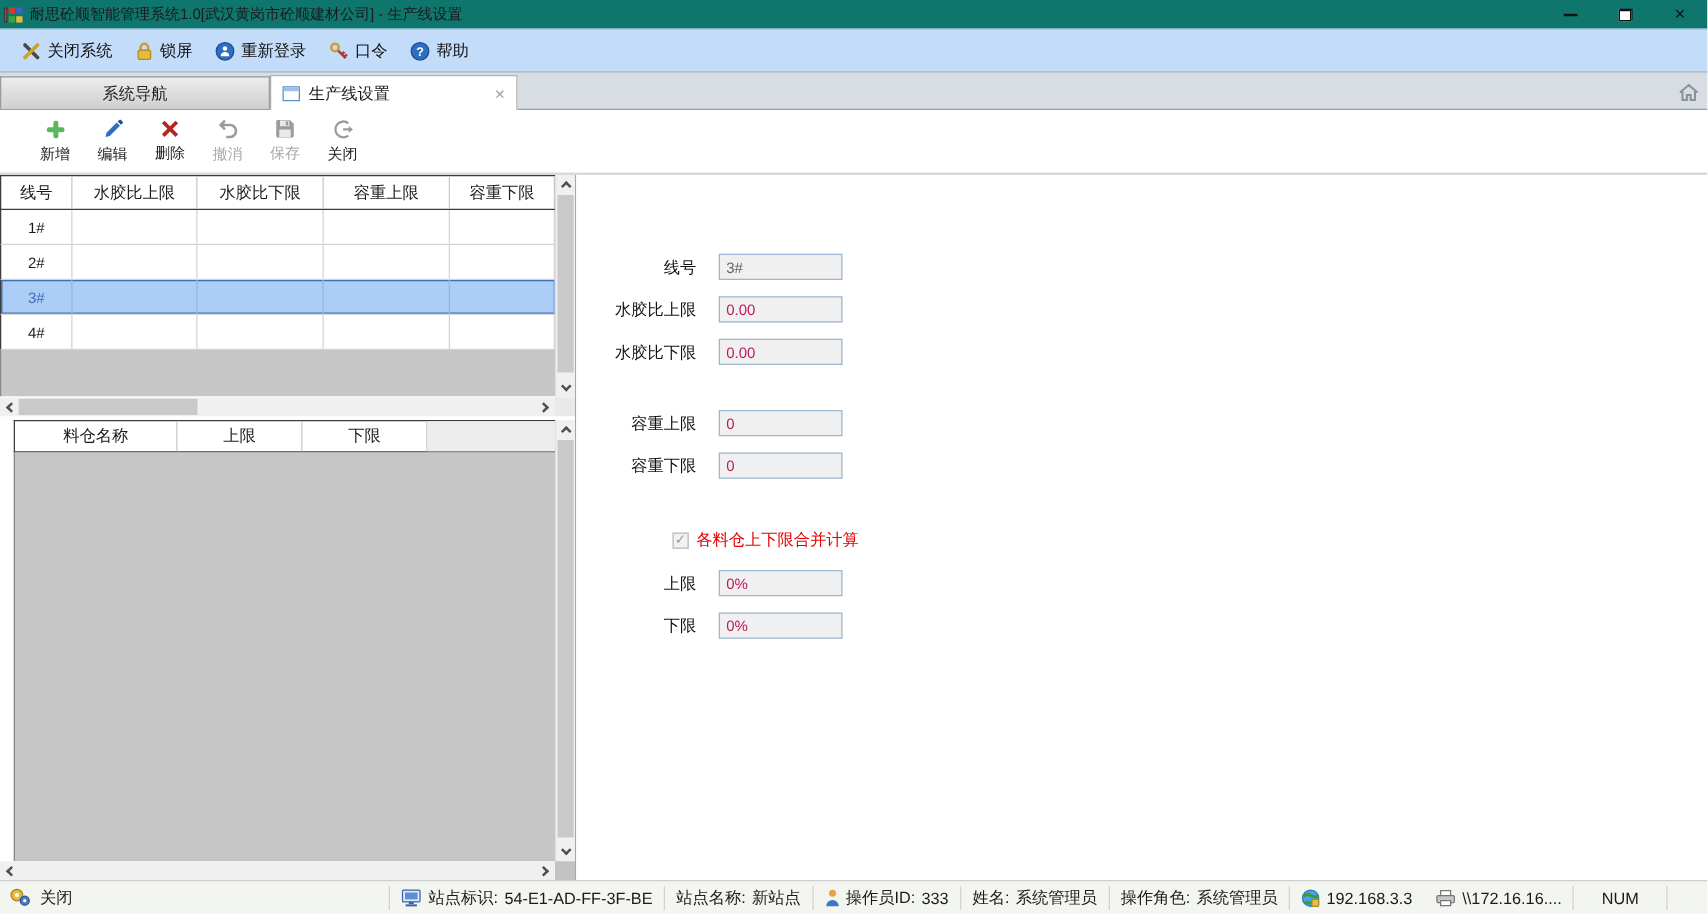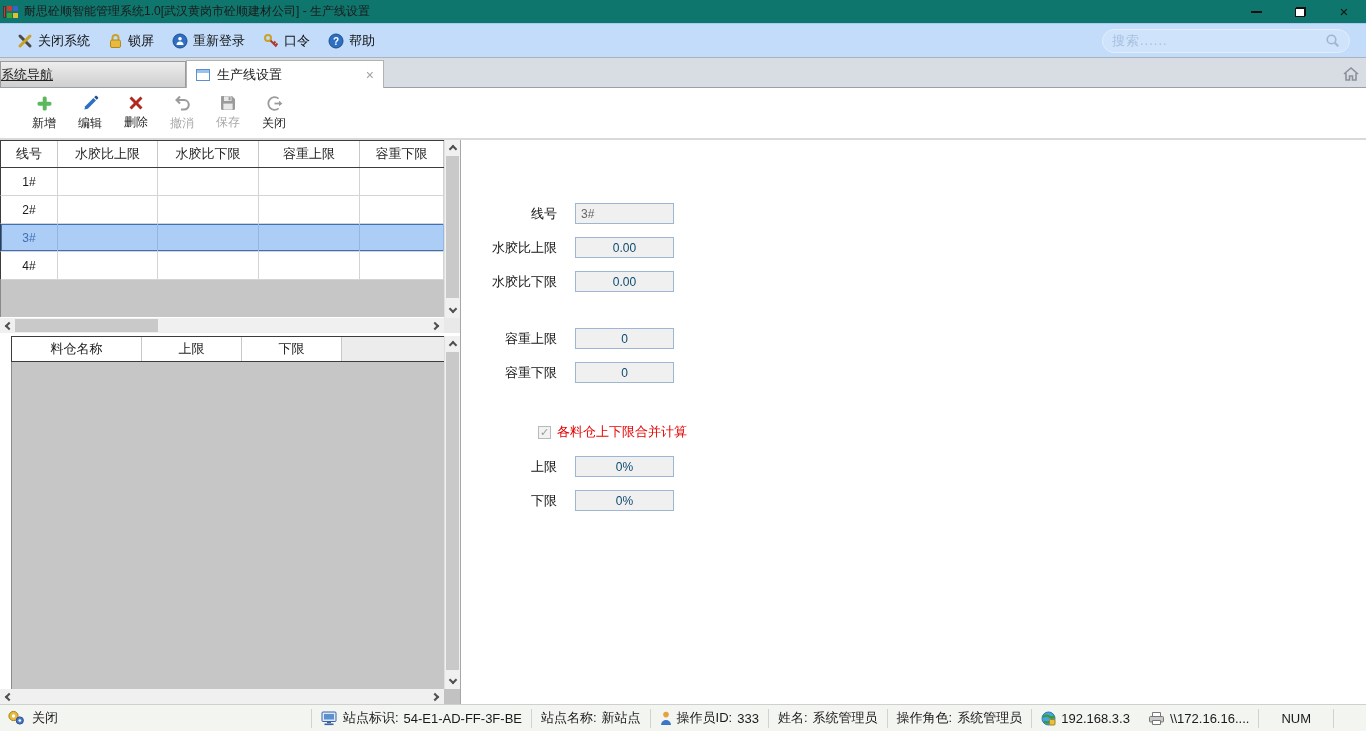--- a/index.html
+++ b/index.html
@@ -19,21 +19,21 @@
 
   
   .menubar { height:34px; background:#c3dcfa; border-top:1px solid #aac9ee; display:flex; align-items:center; padding:0 8px; }
   .menu-btn { display:flex; align-items:center; gap:5px; padding:0 9px; height:27px; font-size:13px; color:#111; border-radius:3px; cursor:default; }
   .search-pill { margin-left:auto; margin-right:8px; width:248px; height:24px; border-radius:12px; background:#cfe3fb; border:1px solid #e2eefc; display:flex; align-items:center; padding:0 9px; }
   .search-pill input { flex:1; border:none; outline:none; background:transparent; font-size:13px; color:#8fb0d8; font-family:inherit; }
   .search-pill input::placeholder { color:#a5bfe0; letter-spacing:1px; }
 
   
   .tabstrip { height:31px; background:#d7dde2; border-top:1px solid #aab3bc; border-bottom:1px solid #98a0a8; display:flex; align-items:flex-end; position:relative; }
-  .tab-nav { width:186px; height:26px; background:linear-gradient(#ededed,#cfcfcf); border:1px solid #9a9a9a; border-bottom:none; display:flex; align-items:center; justify-content:flex-start; font-size:13px; color:#222;text-decoration:underline; }
+  .tab-nav { width:216px; height:26px; background:linear-gradient(#ededed,#cfcfcf); border:1px solid #9a9a9a; border-bottom:none; display:flex; align-items:center; justify-content:center; font-size:13px; color:#222; }
   .tab-active { width:198px; height:28px; background:#fff; border:1px solid #b2b2b2; border-bottom:none; margin-bottom:-1px; display:flex; align-items:center; gap:7px; padding:0 9px; font-size:13px; }
   .tab-winicon { width:14px; height:12px; border:1px solid #5a8fd0; background:#fff; position:relative; flex:none; }
   .tab-winicon::before { content:""; position:absolute; left:0; top:0; right:0; height:3px; background:#9cc2ec; }
   .tab-close { margin-left:auto; color:#a0a0a0; font-size:14px; line-height:1; }
   .home-btn { position:absolute; right:6px; bottom:5px; }
 
   
   .toolbar { height:52px; background:#fff; border-bottom:2px solid #d9d9d9; display:flex; align-items:center; padding-left:21px; }
   .tool-btn { width:46px; height:46px; display:flex; flex-direction:column; align-items:center; justify-content:center; gap:3px; font-size:12px; color:#222; }
   .tool-btn.disabled { color:#a9a9a9; }
@@ -78,21 +78,21 @@
   .hbtn { position:absolute; top:0; width:15px; height:100%; display:flex; align-items:center; justify-content:center; }
   .hbtn.lft { left:0; } .hbtn.rgt { right:0; }
   .hthumb { position:absolute; top:1px; bottom:1px; left:15px; width:143px; background:#c9c9c9; }
   .corner { position:absolute; left:444px; width:16px; height:15px; }
   .corner1 { top:178px; background:#e9e9e9; }
   .corner2 { top:549px; background:#c2c2c2; }
 
   
   .form-row { position:absolute; left:0; display:flex; align-items:center; height:21px; }
   .form-row label { width:96px; text-align:right; font-size:13px; color:#111; }
-  .form-row input { margin-left:18px; width:99px; height:21px; border:1px solid #9cb6d3; background:#f0f0f0; font-size:12px; font-family:inherit; color:#0c4a6e; text-align:center; padding:0 5px; outline:none; }
+  .form-row input { margin-left:18px; width:99px; height:21px; border:1px solid #9cb6d3; background:#f0f0f0; font-size:12px; font-family:inherit; color:#be185d; text-align:left; padding:0 5px; outline:none; }
   .form-row input.txt-left { text-align:left; color:#666; }
   .chk-row { position:absolute; left:77px; top:283px; display:flex; align-items:center; gap:6px; }
   .chkbox { width:13px; height:13px; border:1px solid #b9b9b9; background:#f2f2f2; display:flex; align-items:center; justify-content:center; font-size:11px; color:#9a9a9a; line-height:1; }
   .chk-label { font-size:13px; color:#e60000; }
 
   
   .statusbar { height:27px; background:#f3f5f0; border-top:1px solid #cfcfcf; display:flex; align-items:center; font-size:13px; padding:0 7px; white-space:nowrap; }
   .sb-left { display:flex; align-items:center; gap:7px; }
   .sb-spacer { flex:1; }
   .sb-seg { display:flex; align-items:center; gap:5px; padding:0 9px; border-left:1px solid #d2d2d2; height:19px; }
@@ -158,27 +158,20 @@
       </svg>
       <span>口令</span>
     </div>
     <div class="menu-btn">
       <svg width="16" height="16">
         <circle cx="8" cy="8" r="7" fill="#2f6fc1" stroke="#1d4e8f"></circle>
         <text x="8" y="12" text-anchor="middle" font-size="10" font-weight="bold" fill="#fff">?</text>
       </svg>
       <span>帮助</span>
     </div>
-    <div class="search-pill">
-      <input type="text" readonly="" placeholder="搜索......" style="">
-      <svg width="15" height="15">
-        <circle cx="6.5" cy="6.5" r="4.3" fill="none" stroke="#9fb6d2" stroke-width="1.6"></circle>
-        <line x1="9.8" y1="9.8" x2="13.3" y2="13.3" stroke="#9fb6d2" stroke-width="2"></line>
-      </svg>
-    </div>
   </div>
 
   <div class="tabstrip">
     <div class="tab-nav">
       <span>系统导航</span>
     </div>
     <div class="tab-active">
       <span class="tab-winicon"></span>
       <span>生产线设置</span>
       <span class="tab-close">×</span>

